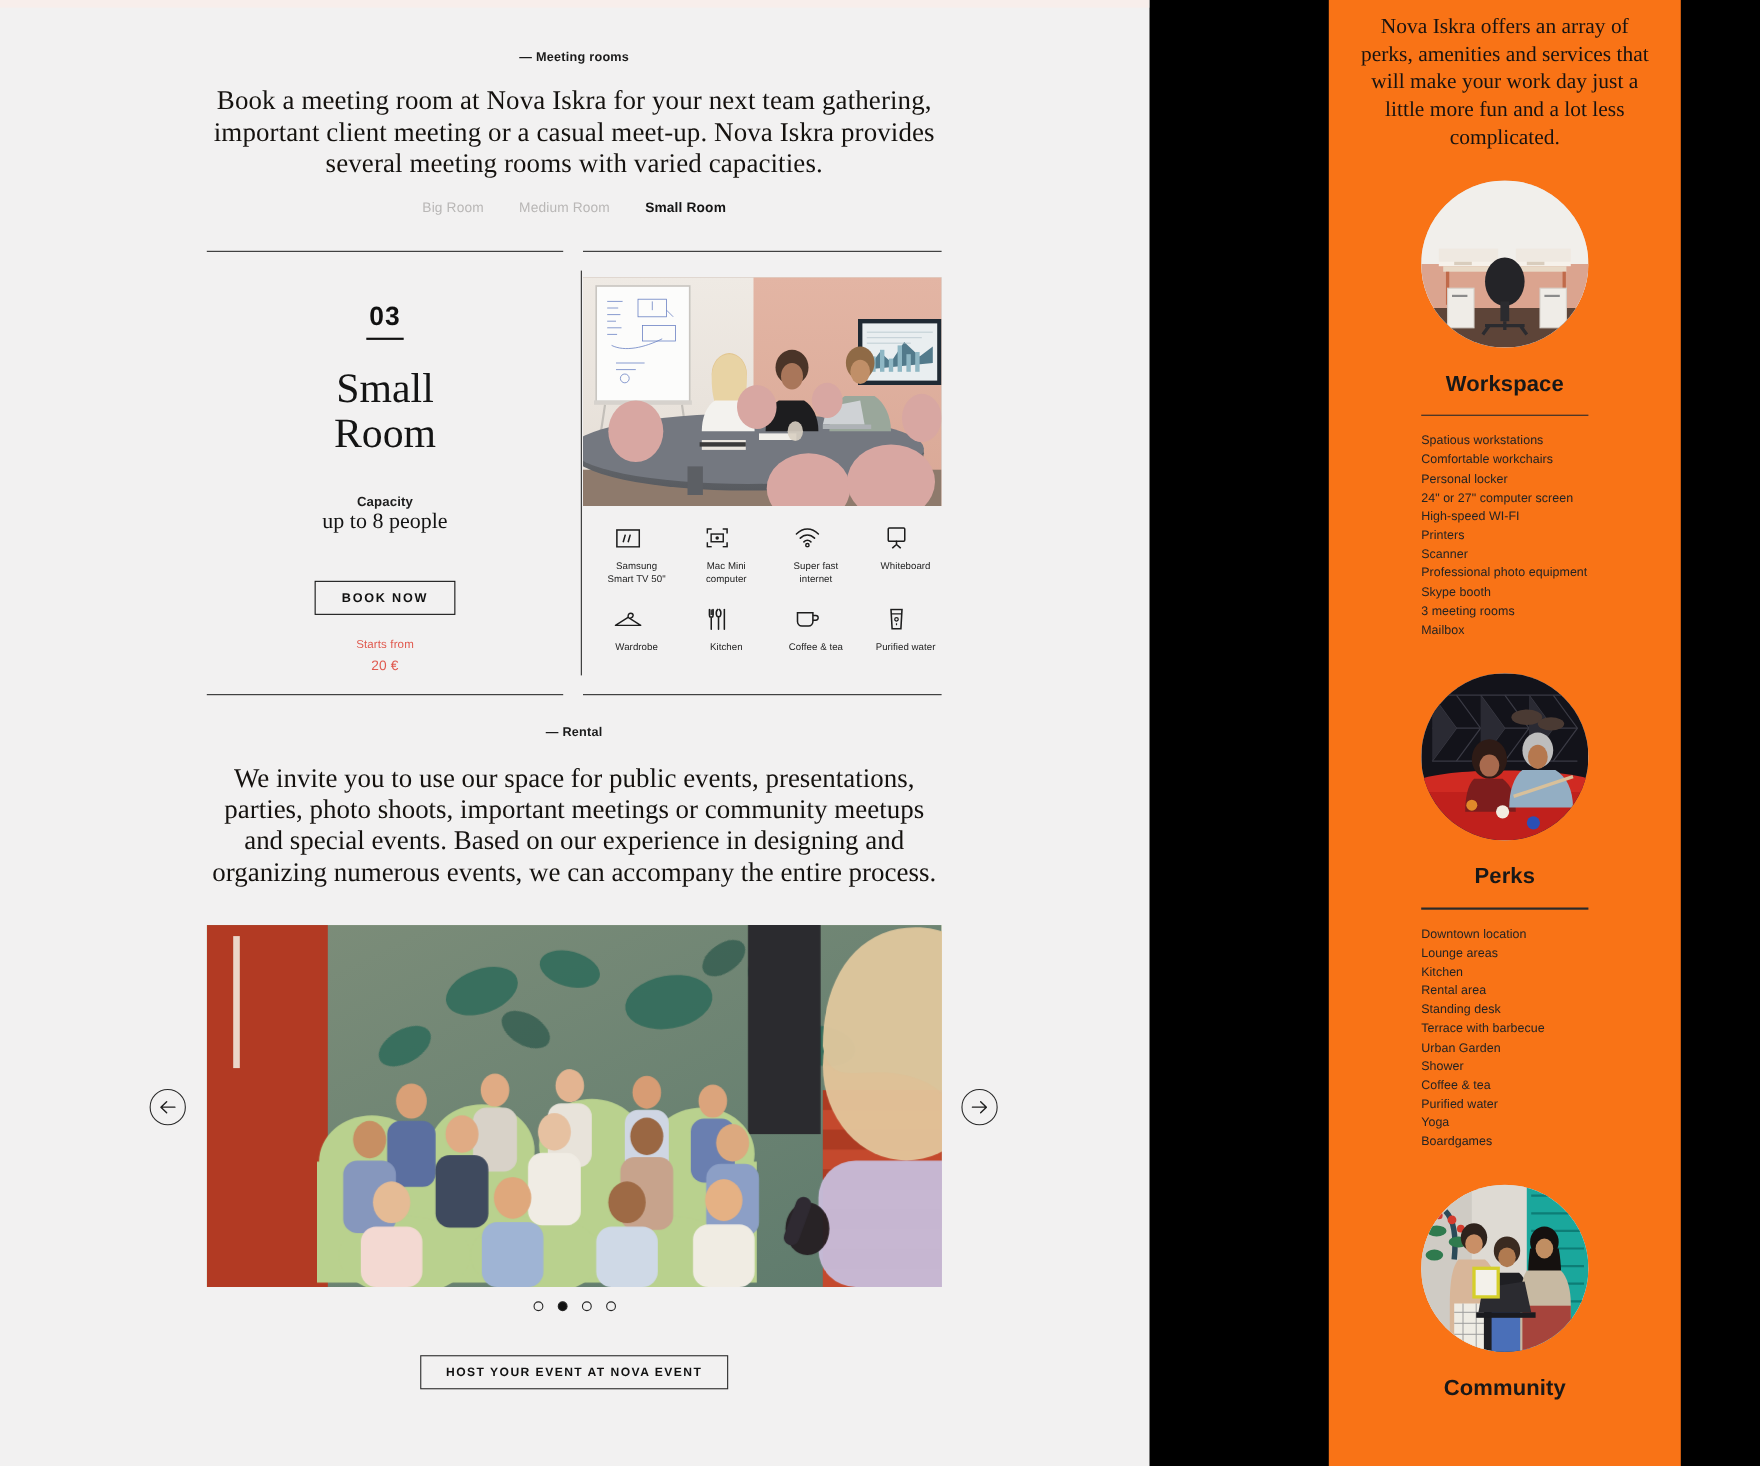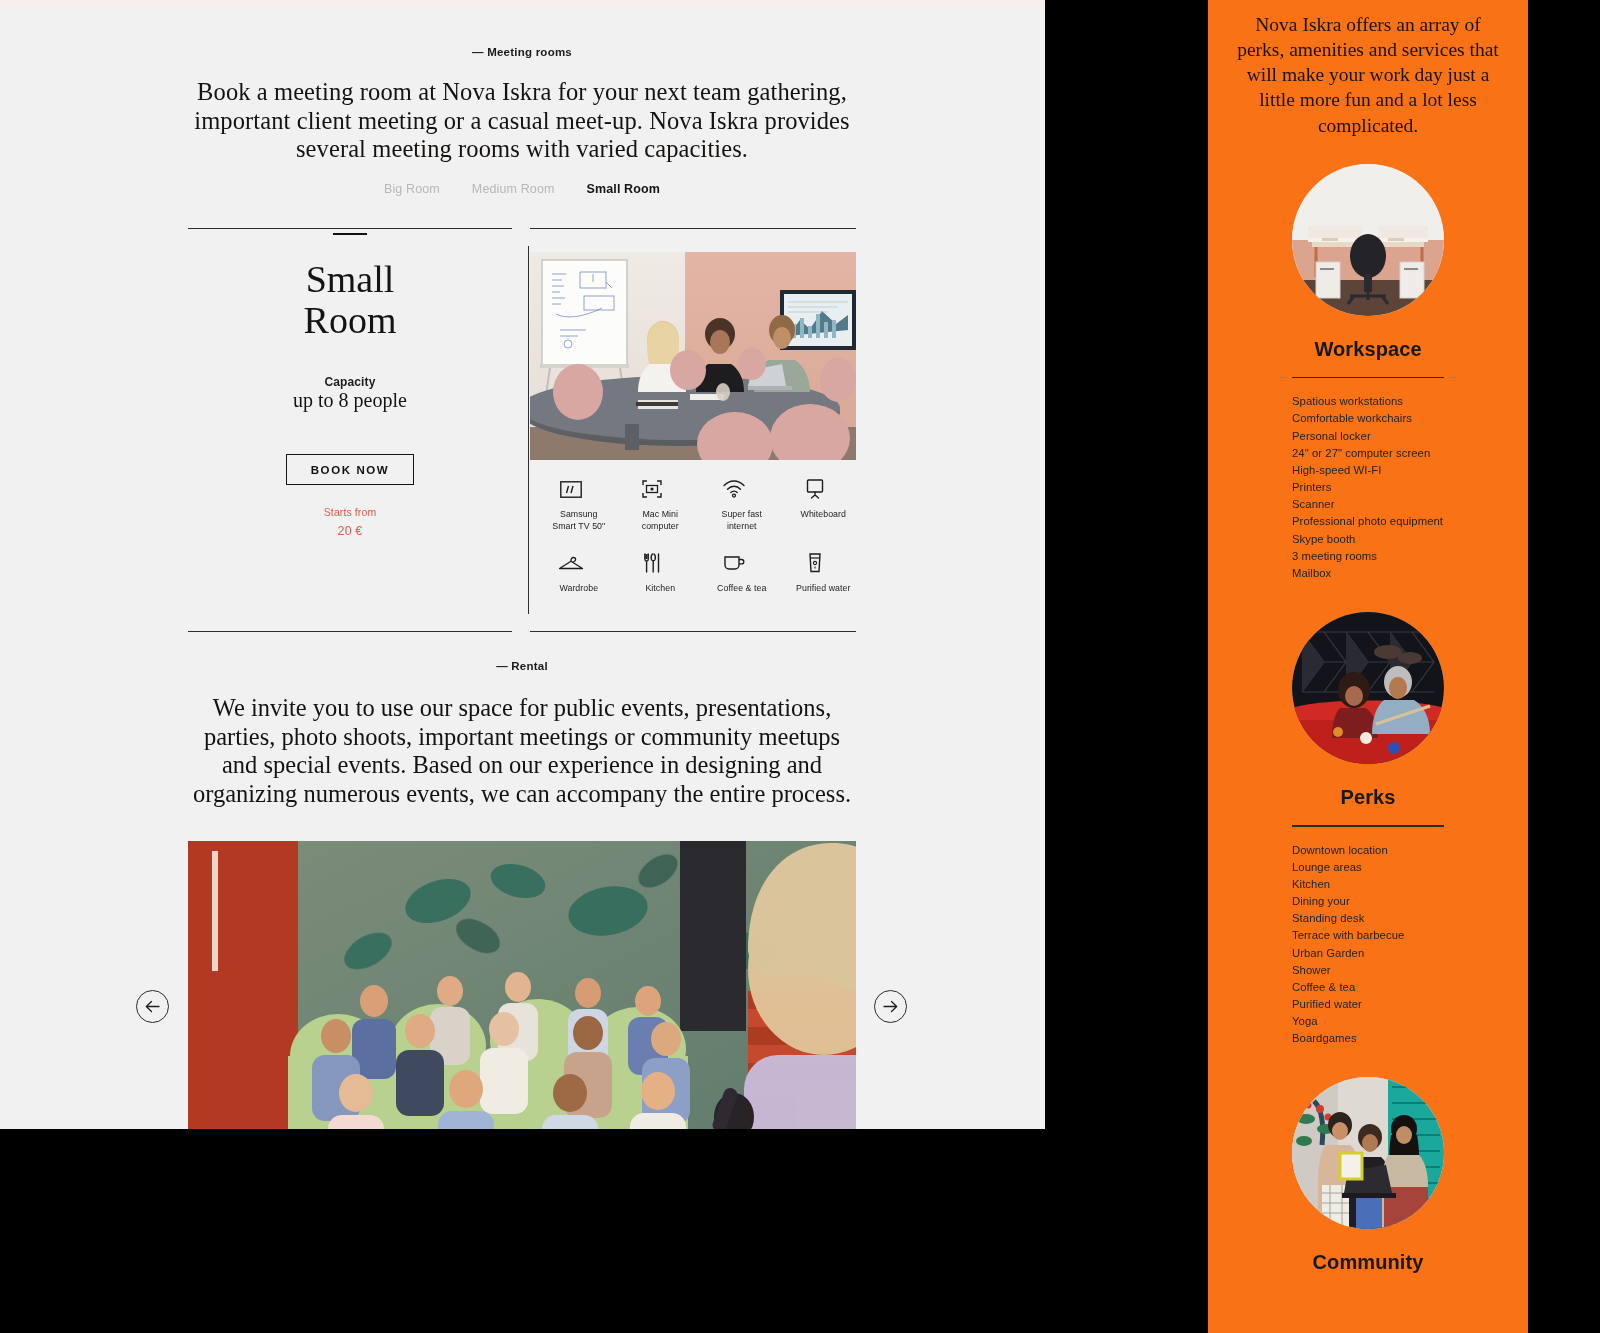--- a/index.html
+++ b/index.html
@@ -7,21 +7,21 @@
   body {
     background:#000;
     font-family:"Liberation Sans", sans-serif;
     overflow:hidden;
     position:relative;
   }
   .serif { font-family:"Liberation Serif", serif; }
 
   
   #main-column {
-    position:absolute; left:0; top:0; width:1045px; height:1129px;
+    position:absolute; left:0; top:0; width:1045px; height:1333px;
     background:#f2f1f1;
     overflow:hidden;
   }
   #top-pink-strip {
     position:absolute; left:0; top:0; width:1045px; height:7px;
     background:#f8eeeb;
   }
   .content-wrap { position:absolute; left:188px; top:0; width:668px; }
 
   .eyebrow {
@@ -151,20 +151,21 @@
   </div>
 
   <div id="room-panel">
     <div class="panel-rule" id="rule-top-left"></div>
     <div class="panel-rule" id="rule-top-right"></div>
     <div class="panel-rule" id="rule-bot-left"></div>
     <div class="panel-rule" id="rule-bot-right"></div>
     <div id="rule-mid-vert"></div>
 
     <div id="room-left">
+      <div class="room-number">03</div>
       <div class="room-number-rule"></div>
       <div class="room-title">
         <span>Small</span><br>
         <span>Room</span>
       </div>
       <div class="capacity-label">Capacity</div>
       <div class="capacity-value">up to 8 people</div>
       <div>
         <button class="book-btn">BOOK NOW</button>
       </div>
@@ -535,21 +536,21 @@
         <circle cx="46" cy="120" r="5" fill="#e08a2a"></circle>
         <circle cx="102" cy="136" r="6" fill="#2b4fb5"></circle>
       </svg>
     </div>
     <div class="side-heading">Perks</div>
     <div class="side-rule"></div>
     <ul class="side-list">
       <li>Downtown location</li>
       <li>Lounge areas</li>
       <li>Kitchen</li>
-      <li>Dining your</li>
+      <li>Rental area</li>
       <li>Standing desk</li>
       <li>Terrace with barbecue</li>
       <li>Urban Garden</li>
       <li>Shower</li>
       <li>Coffee &amp; tea</li>
       <li>Purified water</li>
       <li>Yoga</li>
       <li>Boardgames</li>
     </ul>
   </div>

